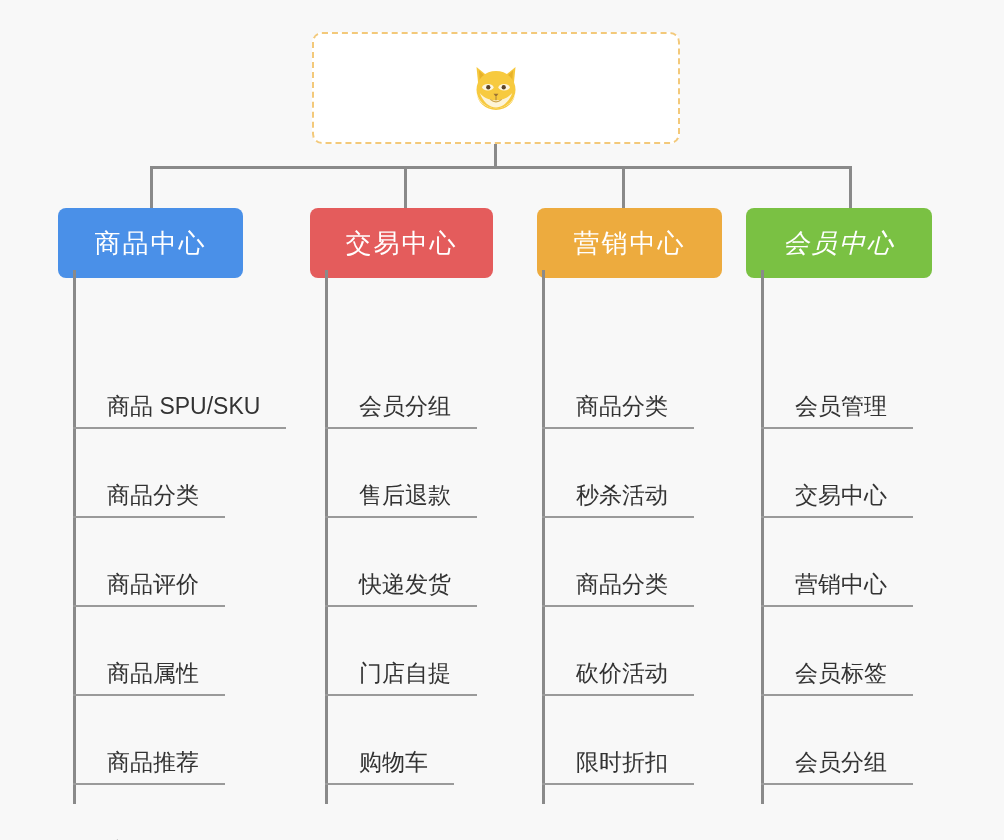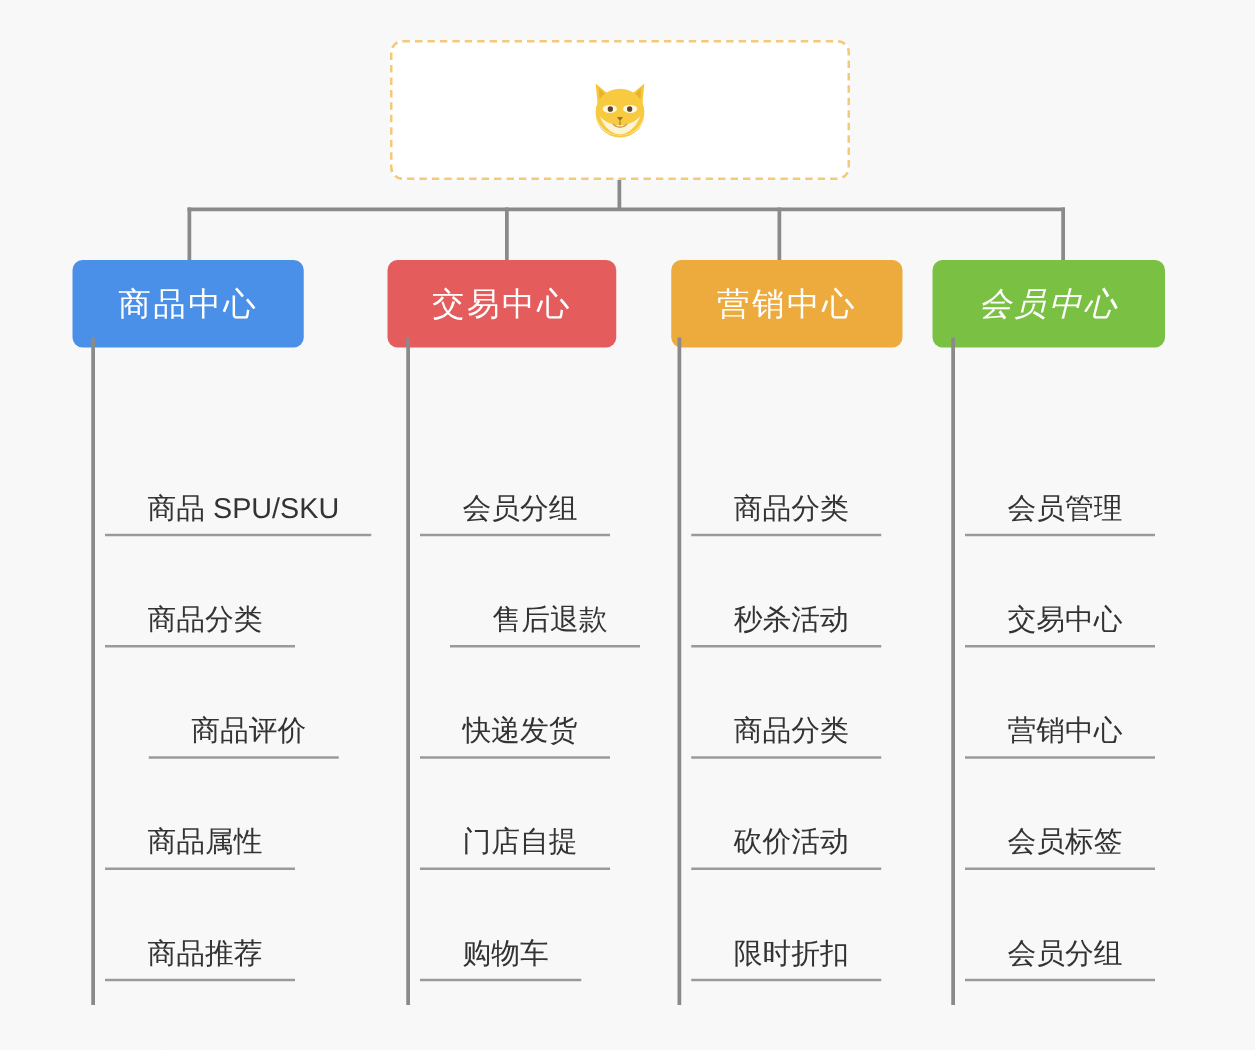--- a/index.html
+++ b/index.html
@@ -82,21 +82,21 @@
     background: #8a8a8a;
   }
   .leaf-list {
     position: relative;
     margin: 0;
     padding: 0;
     list-style: none;
   }
   .leaf-item {
     position: absolute;
-    left: 26px;
+    left: 15px;
     height: 89px;
     display: flex;
     align-items: flex-end;
     text-align: right;
   }
   .leaf-label {
     display: inline-block;
     padding: 0 26px 8px 34px;
     font-size: 23px;
     color: #333333;
@@ -145,21 +145,21 @@
           <span>商品中心</span>
         </div>
         <div class="col-trunk" style="height: 534px; background: rgb(138, 138, 138);"></div>
         <ul class="leaf-list">
           <li class="leaf-item" style="top: 62px;">
             <span class="leaf-label">商品 SPU/SKU</span>
           </li>
           <li class="leaf-item" style="top: 151px;">
             <span class="leaf-label">商品分类</span>
           </li>
-          <li class="leaf-item" style="top: 240px; padding-left: 35px;">
+          <li class="leaf-item" style="top: 240px;">
             <span class="leaf-label">商品评价</span>
           </li>
           <li class="leaf-item" style="top: 329px;">
             <span class="leaf-label">商品属性</span>
           </li>
           <li class="leaf-item" style="top: 418px;">
             <span class="leaf-label">商品推荐</span>
           </li>
           <li class="leaf-item" style="top: 507px;">
             <span class="leaf-label">商品品牌</span>
@@ -168,21 +168,21 @@
       </div>
       <div class="column" style="left: 310px; width: 183px;">
         <div class="col-header" style="background: rgb(228, 92, 92); width: 183px;">
           <span>交易中心</span>
         </div>
         <div class="col-trunk" style="height: 534px; background: rgb(138, 138, 138);"></div>
         <ul class="leaf-list">
           <li class="leaf-item" style="top: 62px;">
             <span class="leaf-label">会员分组</span>
           </li>
-          <li class="leaf-item" style="top: 151px; padding-left: 24px;">
+          <li class="leaf-item" style="top: 151px;">
             <span class="leaf-label">售后退款</span>
           </li>
           <li class="leaf-item" style="top: 240px;">
             <span class="leaf-label">快递发货</span>
           </li>
           <li class="leaf-item" style="top: 329px;">
             <span class="leaf-label">门店自提</span>
           </li>
           <li class="leaf-item" style="top: 418px;">
             <span class="leaf-label">购物车</span>

